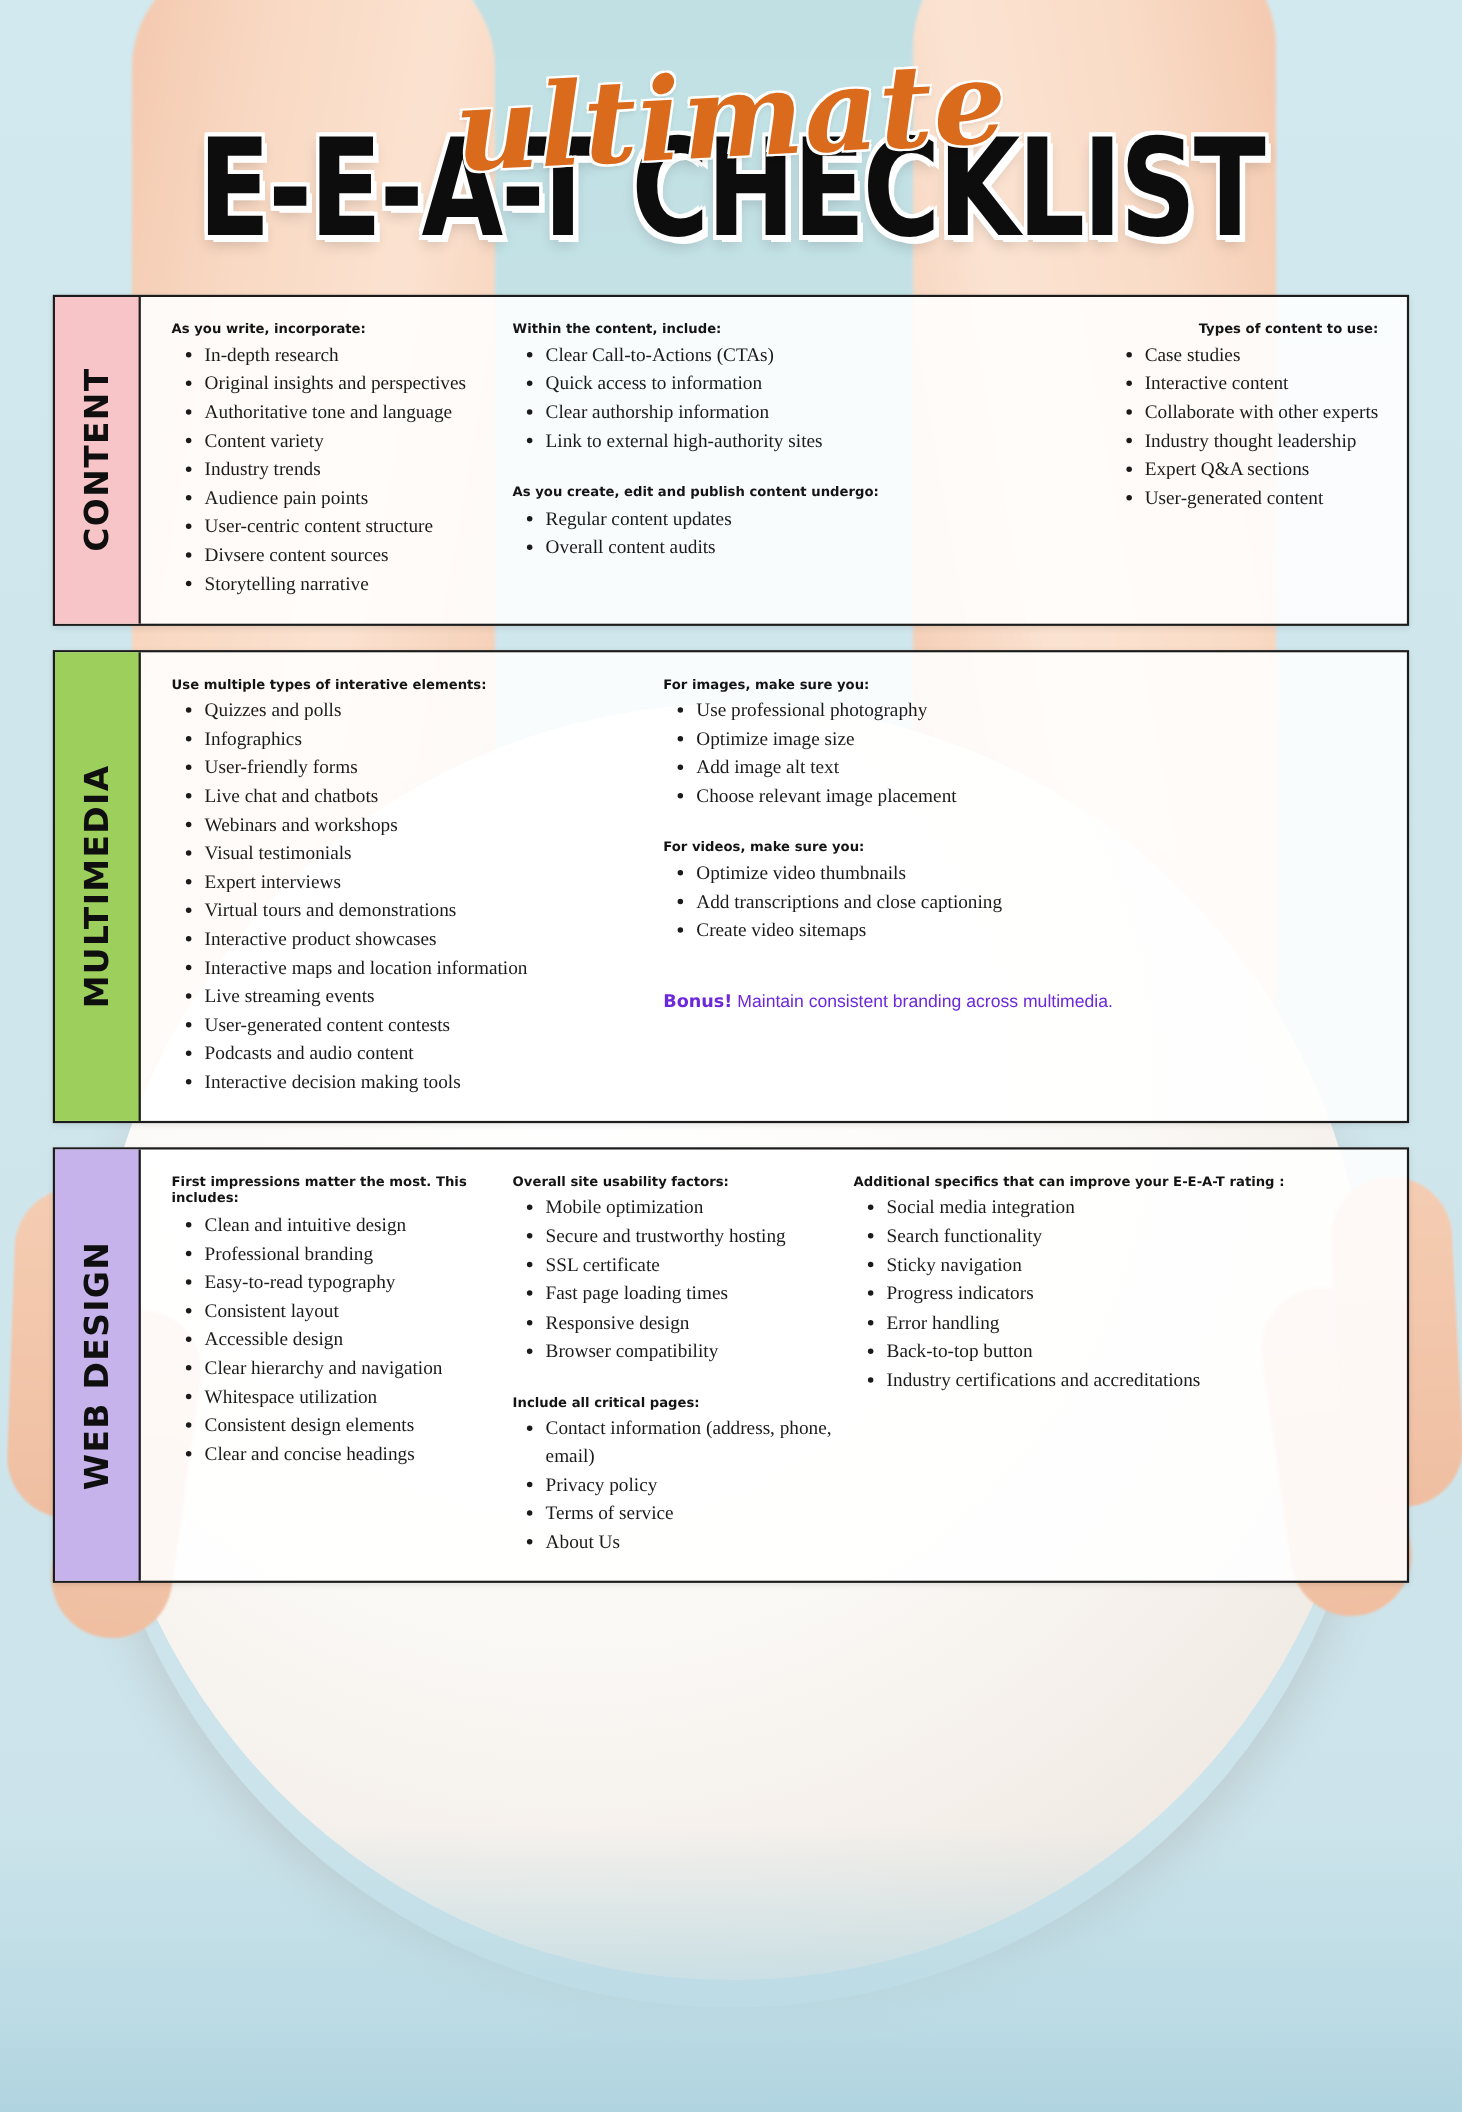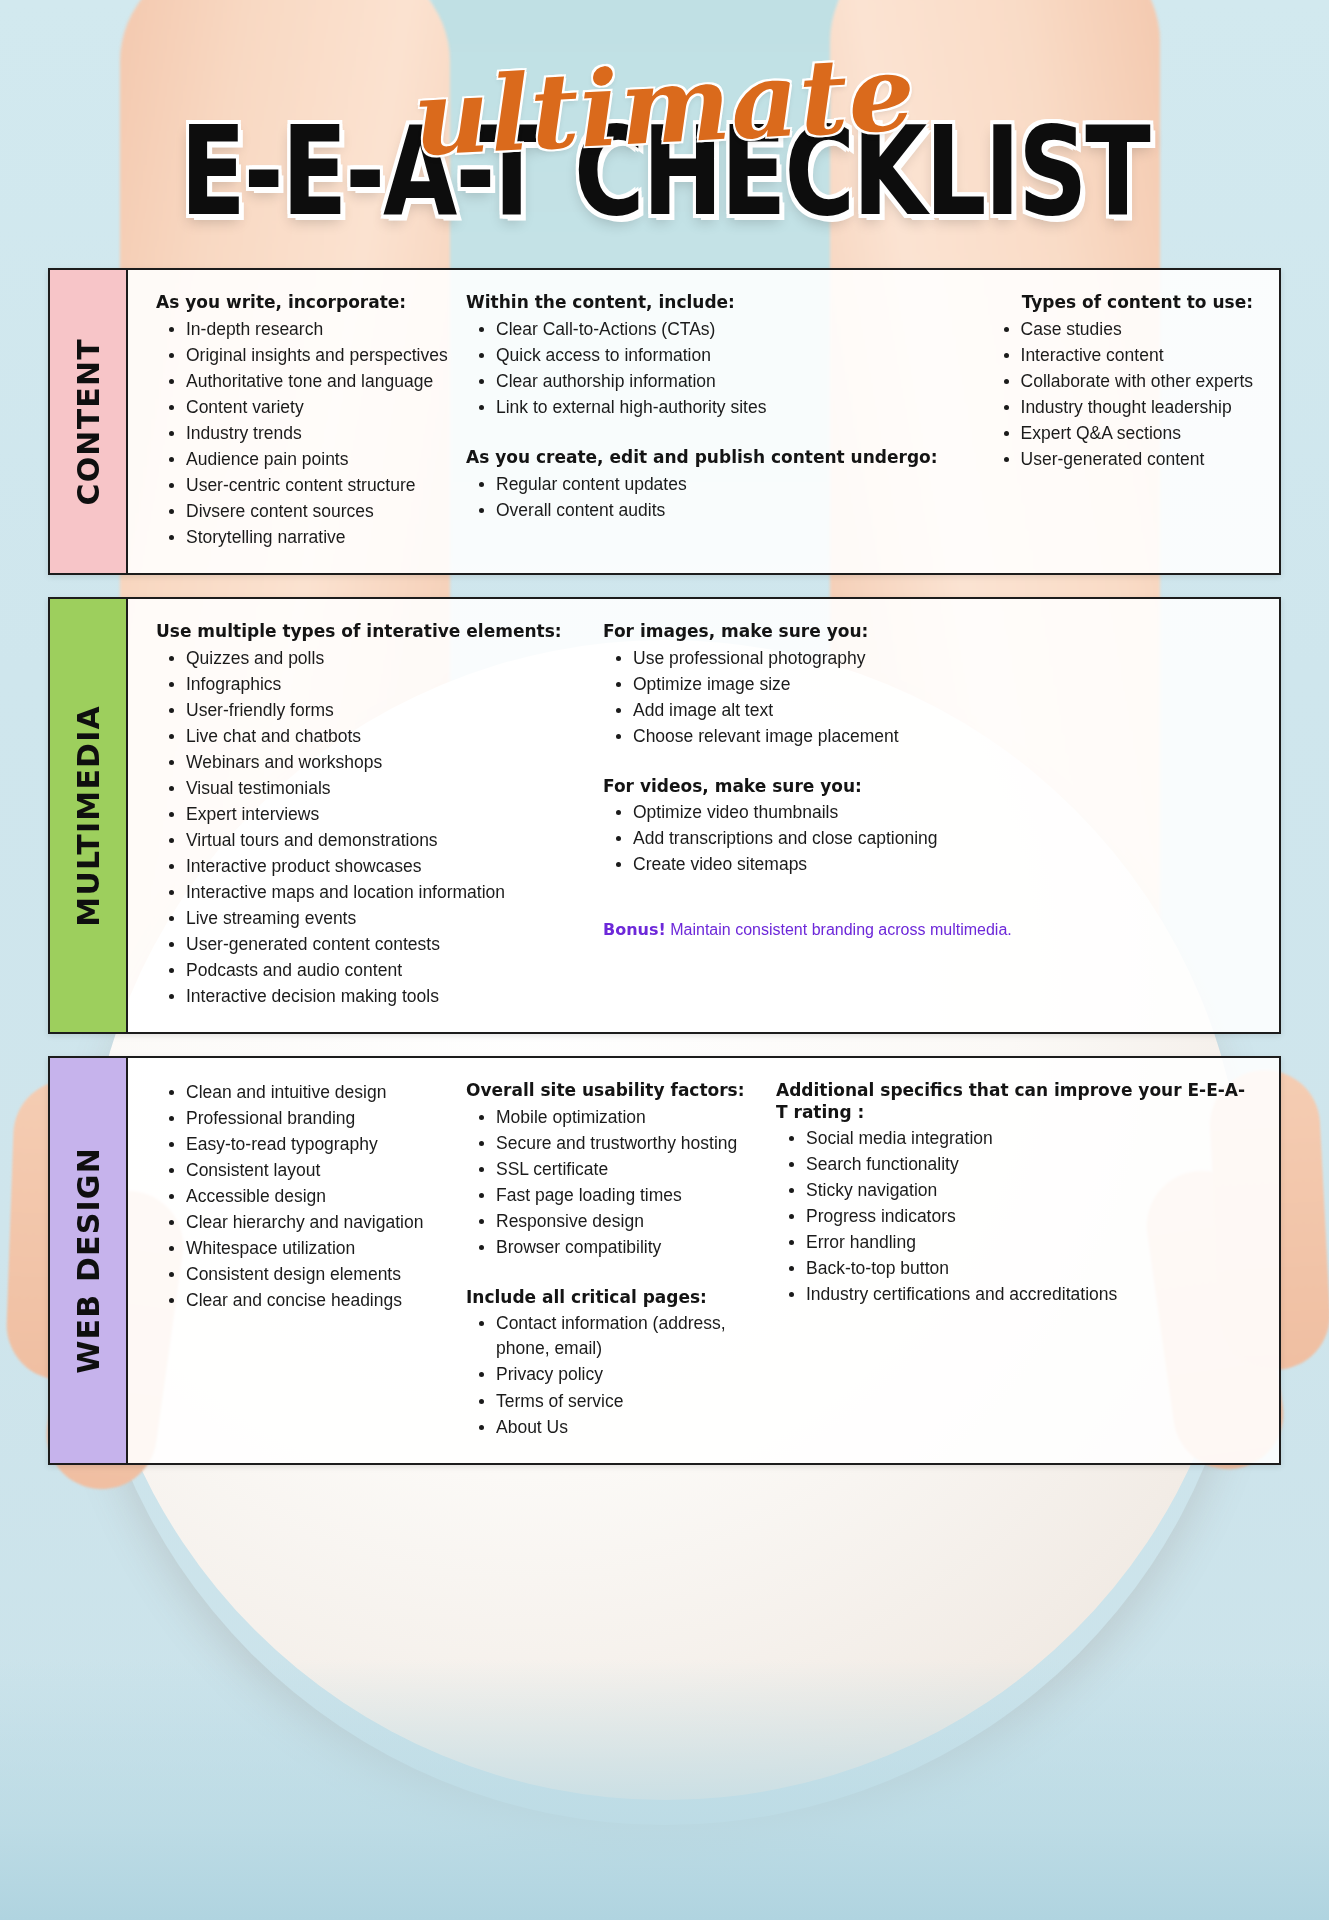--- a/index.html
+++ b/index.html
@@ -168,30 +168,31 @@
     flex: 1;
     padding: 22px 26px 22px 28px;
     display: flex;
     gap: 10px;
   }
 
   .col { display: flex; flex-direction: column; }
 
   h3 {
     font-family: "DejaVu Sans", sans-serif;
-    font-size: 17px;
+    font-size: 12px;
     font-weight: 700;
     color: #141414;
     line-height: 1.28;
     margin-bottom: 3px;
   }
   ul {
     list-style: none;
     margin: 0 0 0 4px;
     padding: 0;
+    font-family: Liberation Serif, serif;
   }
   li {
     position: relative;
     padding-left: 26px;
     font-size: 17.5px;
     line-height: 1.43;
     color: #1b1b1b;
     margin-bottom: 1px;
   }
   li::before {
@@ -350,20 +351,21 @@
     </div>
   </div>
 
   <div class="card" id="section-webdesign">
     <div class="card-label label-webdesign">
       <span>WEB DESIGN</span>
     </div>
     <div class="card-body">
 
       <div class="col c1">
+        <h3>First impressions matter the most. This includes:</h3>
         <ul>
           <li>Clean and intuitive design</li>
           <li>Professional branding</li>
           <li>Easy-to-read typography</li>
           <li>Consistent layout</li>
           <li>Accessible design</li>
           <li>Clear hierarchy and navigation</li>
           <li>Whitespace utilization</li>
           <li>Consistent design elements</li>
           <li>Clear and concise headings</li>

